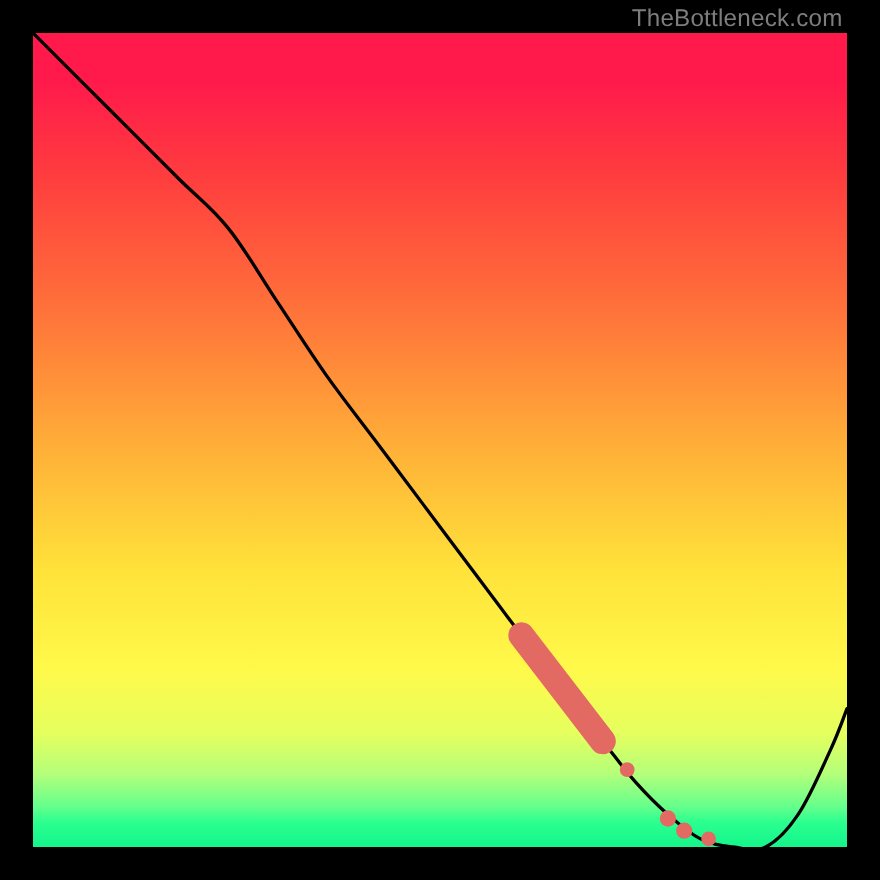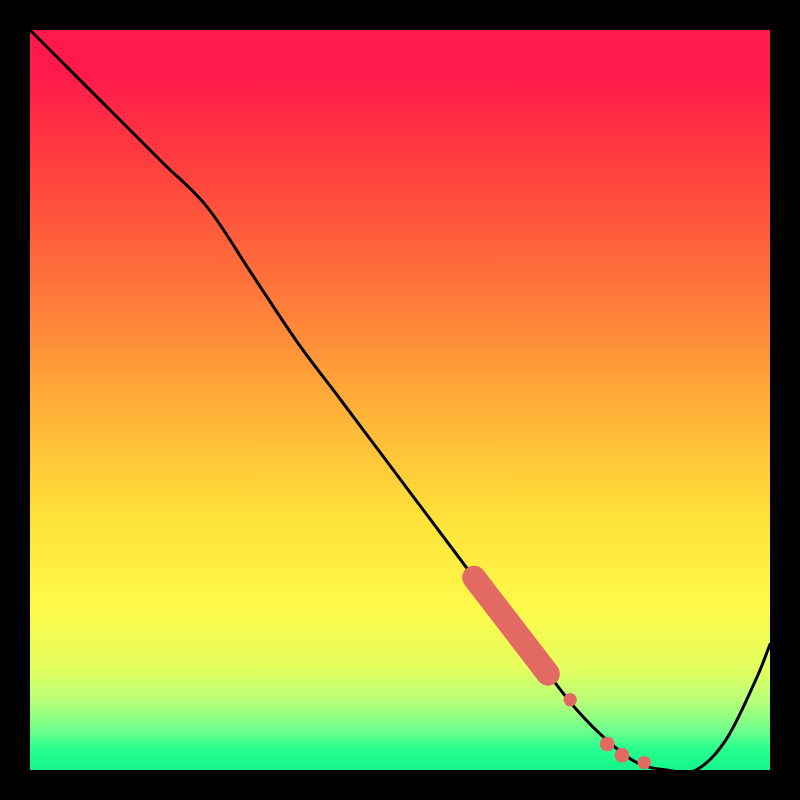--- a/index.html
+++ b/index.html
@@ -59,20 +59,21 @@
     left: 0; top: 0;
     width: 740px;
     height: 740px;
     overflow: visible;
   }
 </style>
 </head>
 <body>
 
 <div class="outer">
+  <div class="watermark">TheBottleneck.com</div>
 
   <div class="plot">
     <div class="gradient"></div>
     <svg class="curve" viewBox="0 0 740 740" preserveAspectRatio="none">
       <path id="curve-path" fill="none" stroke="#000000" stroke-width="3" stroke-linecap="round" stroke-linejoin="round" d="M 0.0 0.0 C 8.0 8.0, 28.4 28.4, 44.4 44.4 C 60.4 60.4, 72.8 72.8, 88.8 88.8 C 104.8 104.8, 117.2 117.2, 133.2 133.2 C 149.2 149.2, 161.6 157.6, 177.6 177.6 C 193.6 197.6, 206.0 220.2, 222.0 244.2 C 238.0 268.2, 250.4 288.2, 266.4 310.8 C 282.4 333.4, 294.8 348.7, 310.8 370.0 C 326.8 391.3, 339.2 407.9, 355.2 429.2 C 371.2 450.5, 383.6 467.1, 399.6 488.4 C 415.6 509.7, 428.0 526.3, 444.0 547.6 C 460.0 568.9, 475.1 589.5, 488.4 606.8 C 501.7 624.1, 507.3 630.5, 518.0 643.8 C 528.7 657.1, 536.9 668.8, 547.6 680.8 C 558.3 692.8, 566.5 701.1, 577.2 710.4 C 587.9 719.7, 596.1 727.3, 606.8 732.6 C 617.5 737.9, 625.7 738.7, 636.4 740.0 C 647.1 741.3, 655.3 745.3, 666.0 740.0 C 676.7 734.7, 684.9 726.4, 695.6 710.4 C 706.3 694.4, 717.2 668.5, 725.2 651.2 C 733.2 633.9, 737.3 620.9, 740.0 614.2"></path>
       <g id="markers-group">
           <line x1="444.0" y1="547.6" x2="518.0" y2="643.8" stroke="#e36a63" stroke-width="23.7" stroke-linecap="round"></line>
           <circle cx="540.2" cy="669.7" r="6.7" fill="#e36a63"></circle>
           <circle cx="577.2" cy="714.1" r="7.4" fill="#e36a63"></circle>
           <circle cx="592.0" cy="725.2" r="7.4" fill="#e36a63"></circle>

